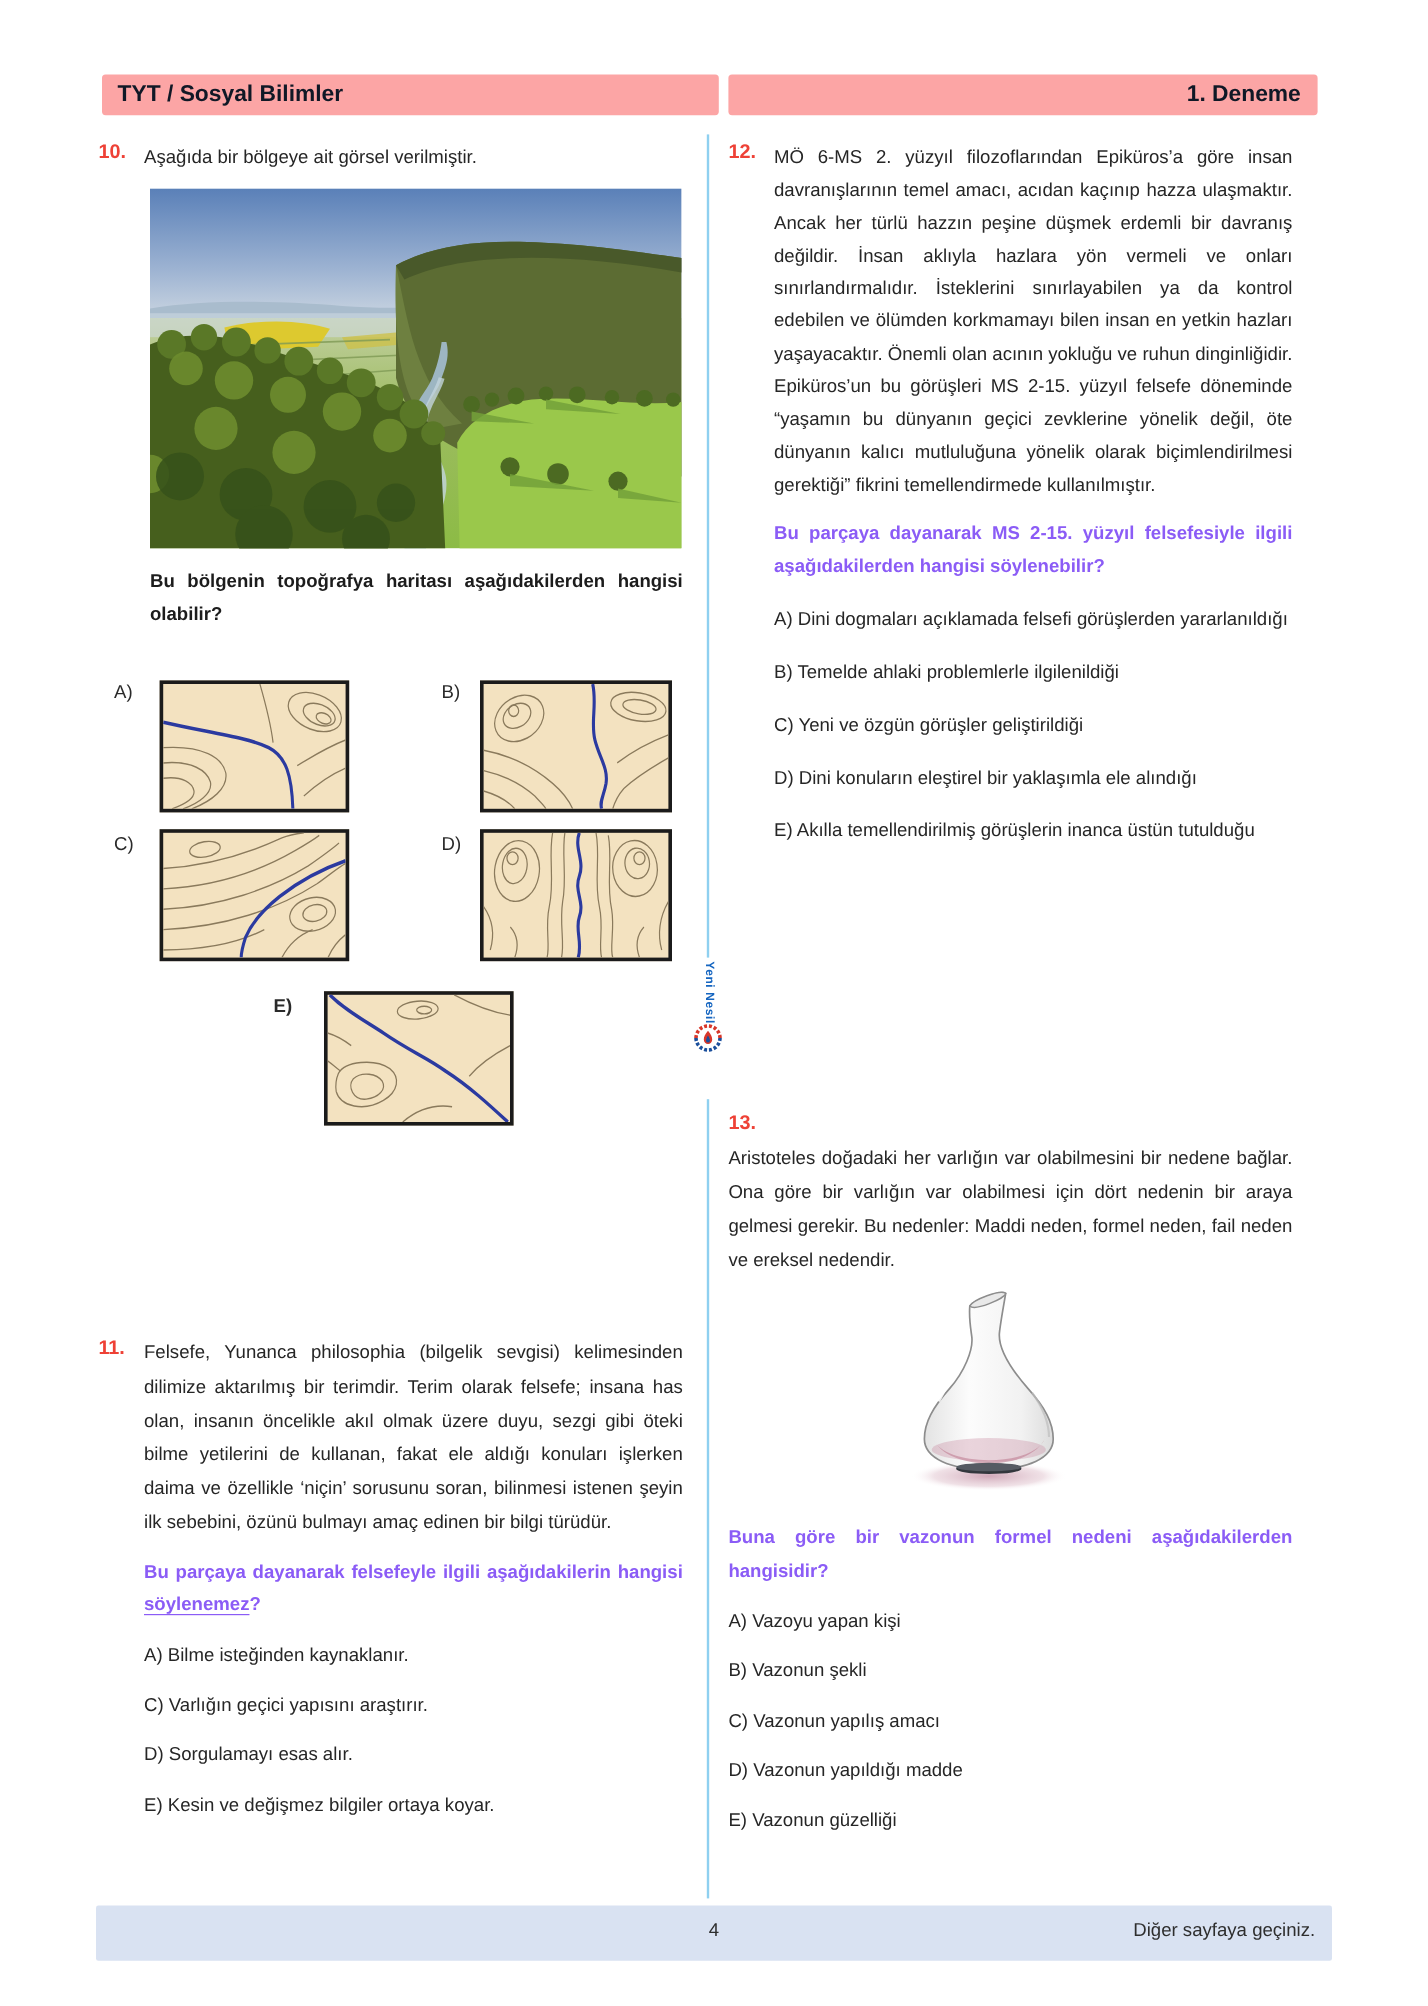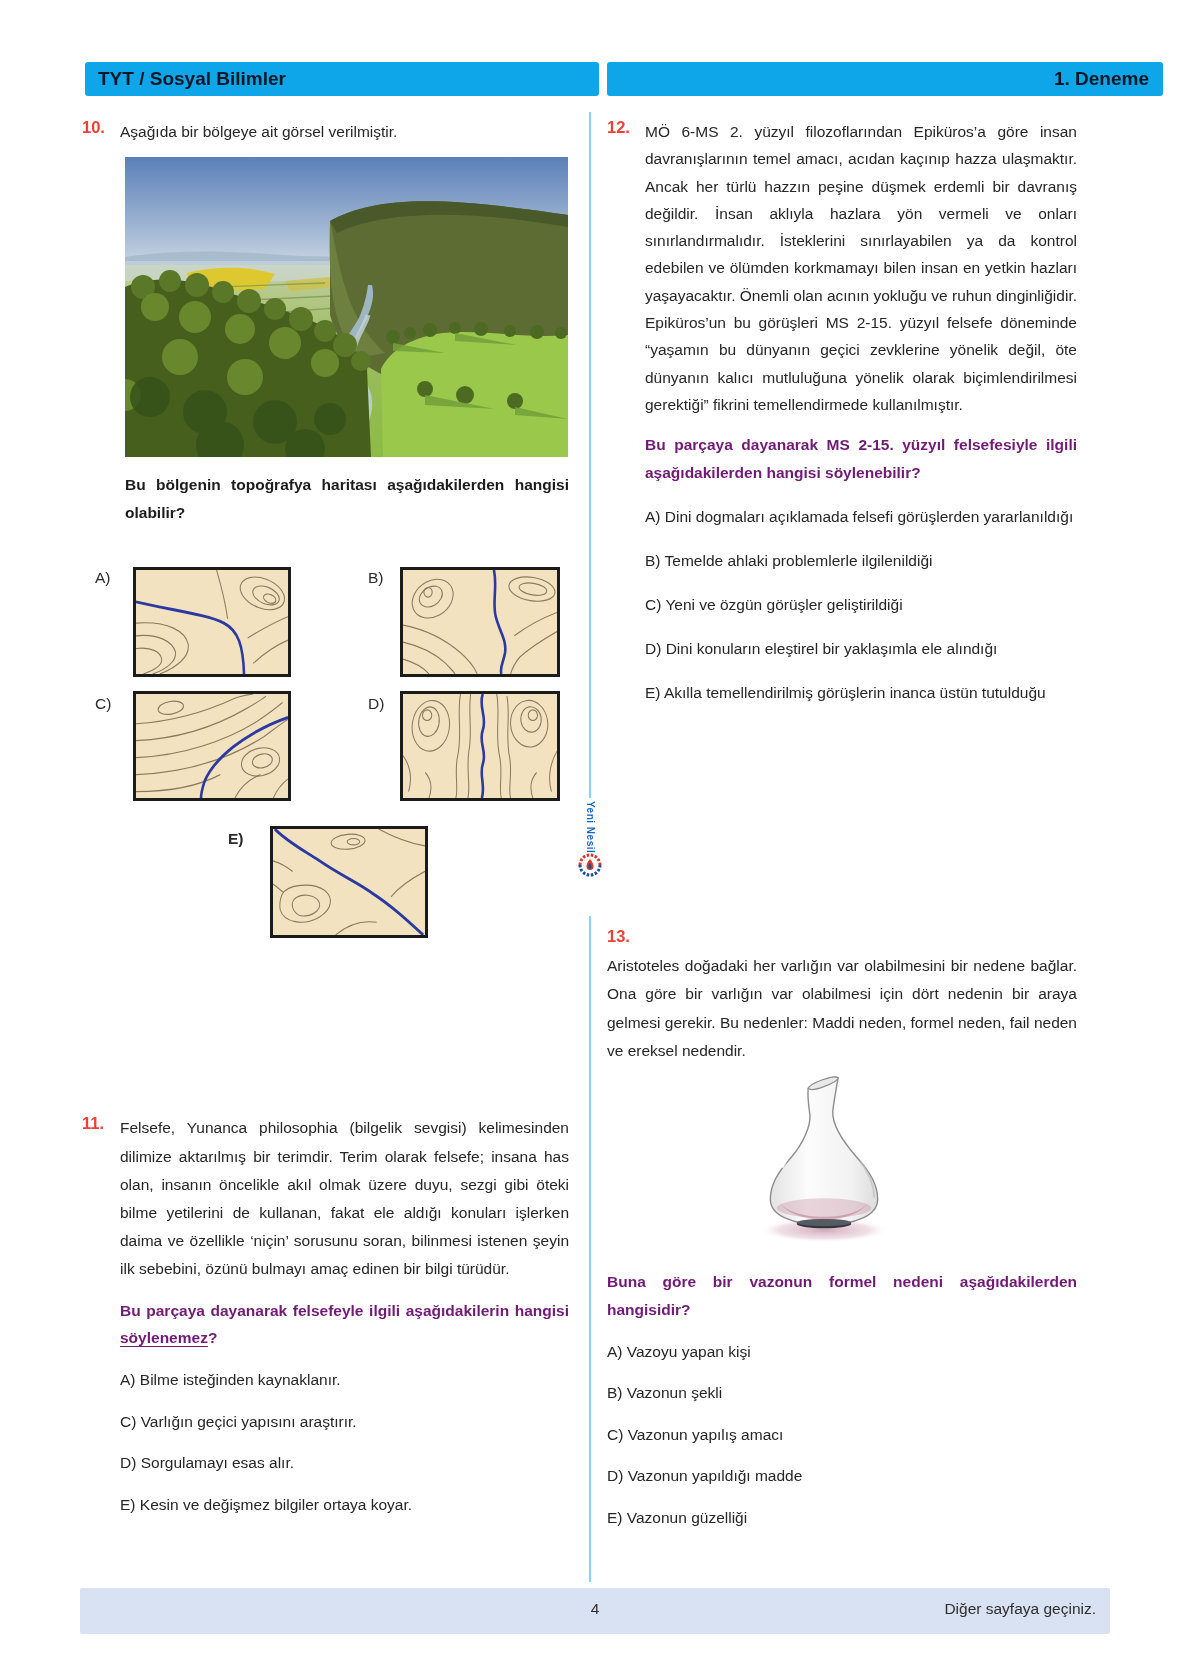--- a/index.html
+++ b/index.html
@@ -1,40 +1,40 @@
 <!DOCTYPE html>
 <html><head>
 <meta charset="utf-8">
 <style>
   html,body{margin:0;padding:0;background:#ffffff;}
   .page{position:relative;width:1190px;height:1672px;background:#ffffff;overflow:hidden;
         font-family:"Liberation Sans","DejaVu Sans",sans-serif;color:#222;}
   
-  .hbar{position:absolute;top:62px;height:34px;background:#0ea5e9;border-radius:3px;
+  .hbar{position:absolute;top:62px;height:34px;background:#fca5a5;border-radius:3px;
         display:flex;align-items:center;font-weight:bold;font-size:19px;color:#101826;}
   .hbar-left{left:85px;width:501px;padding-left:13px;}
-  .hbar-right{left:607px;width:556px;justify-content:flex-end;padding-right:14px;box-sizing:border-box;}
+  .hbar-right{left:607px;width:491px;justify-content:flex-end;padding-right:14px;box-sizing:border-box;}
   
   .divider{position:absolute;left:589px;width:2px;background:#8fd0f0;}
   .divider.seg1{top:112px;height:686px;}
   .divider.seg2{top:916px;height:666px;}
   .logo{position:absolute;left:575px;top:801px;width:30px;height:112px;background:#fff;
         display:flex;flex-direction:column;align-items:center;}
   .logo-text{writing-mode:vertical-rl;font-size:10px;font-weight:bold;color:#1565c0;
              letter-spacing:.5px;line-height:1;white-space:nowrap;}
   
   .col{position:absolute;top:112px;}
   .col-left{left:82px;width:487px;}
   .col-right{left:607px;width:470px;}
   .question{display:flex;margin:0;}
   .qnum{flex:none;width:38px;color:#ee4136;font-weight:bold;font-size:16.5px;padding-top:6px;}
   .qbody{flex:1;font-size:15.5px;color:#262626;padding-top:6px;}
   .para{margin:0;text-align:justify;line-height:27.3px;}
   .para-wide{line-height:28.2px;}
-  .prompt{margin:13px 0 0 0;font-weight:bold;text-align:justify;line-height:27.5px;color:#701a75;}
+  .prompt{margin:13px 0 0 0;font-weight:bold;text-align:justify;line-height:27.5px;color:#8b5cf6;}
   .opt{margin:14.5px 0 0 0;line-height:27px;text-align:justify;padding-left:27px;text-indent:-27px;}
   .underlined{text-decoration:underline;text-underline-offset:3px;}
   
   .intro-row .qbody{padding-top:6px;}
   .photo{margin:12px 0 0 43px;width:443px;height:300px;display:block;}
   .q10-prompt{margin-left:43px;margin-top:14px;width:444px;font-weight:bold;
               text-align:justify;line-height:27.5px;font-size:15.5px;color:#1c1c1c;}
   .maps{position:relative;height:371px;margin-top:41px;}
   .map-label{position:absolute;font-size:15.5px;color:#2a2a2a;}
   .map-label.bold{font-weight:bold;}

